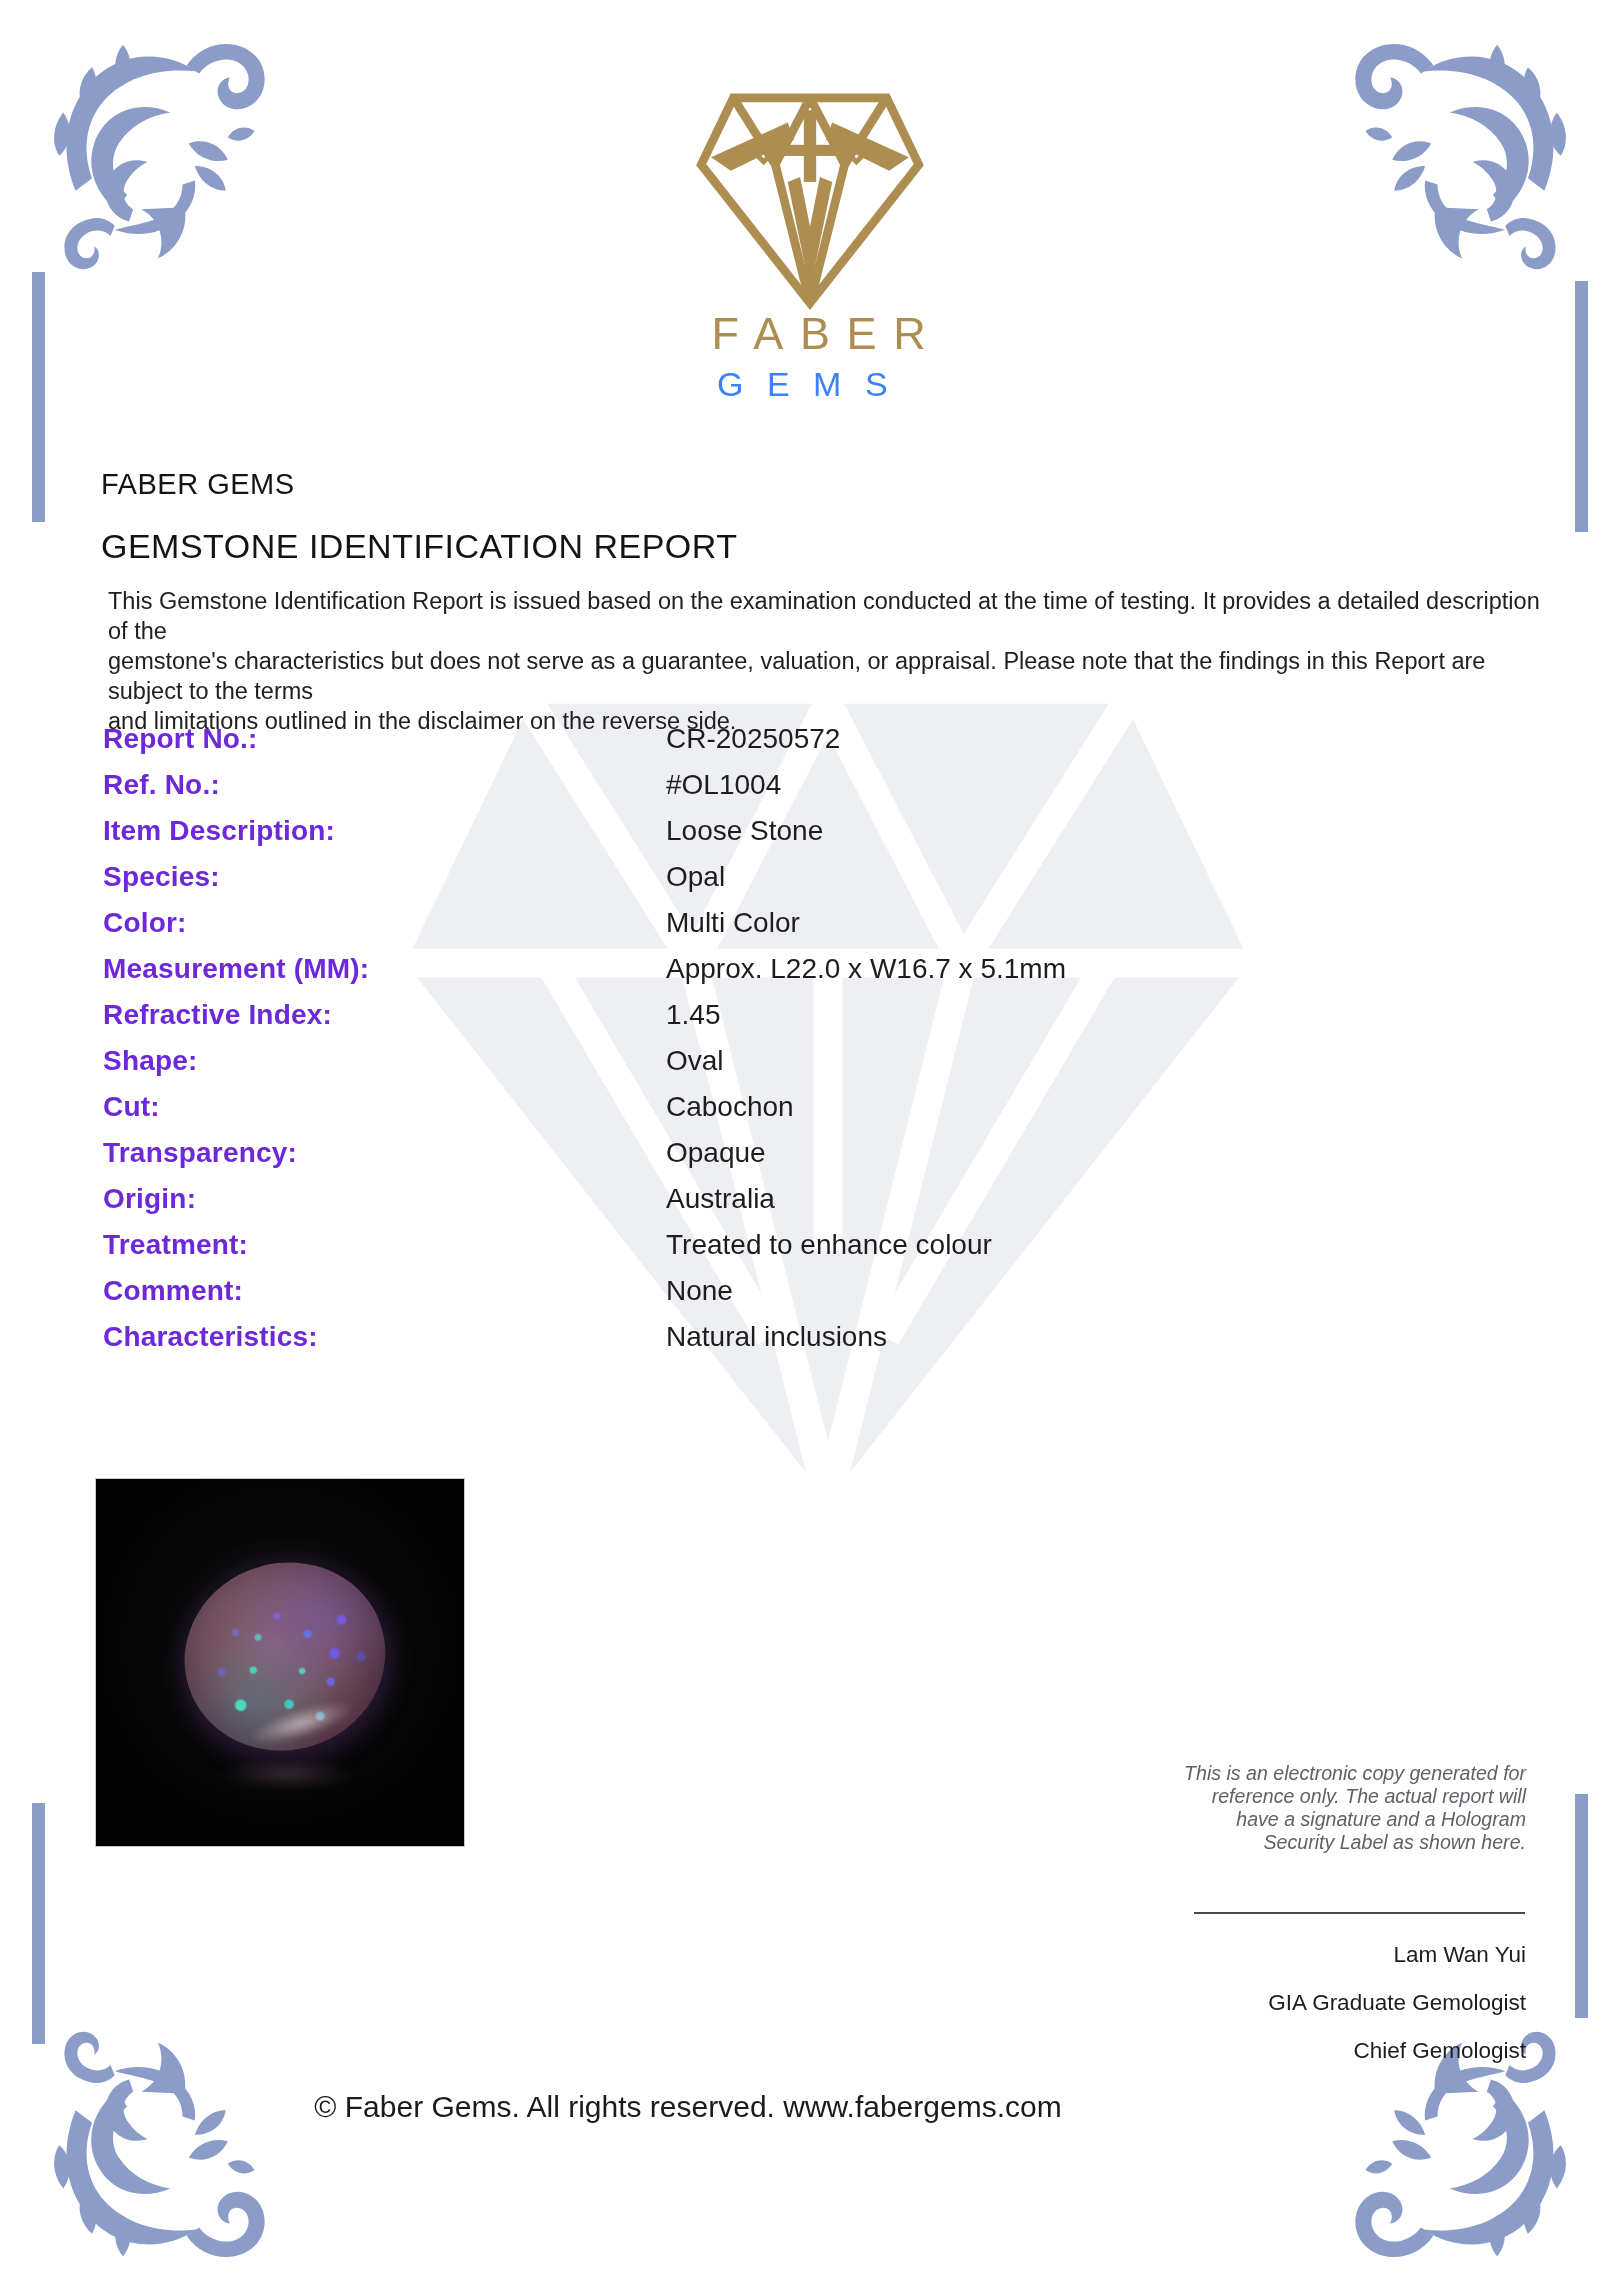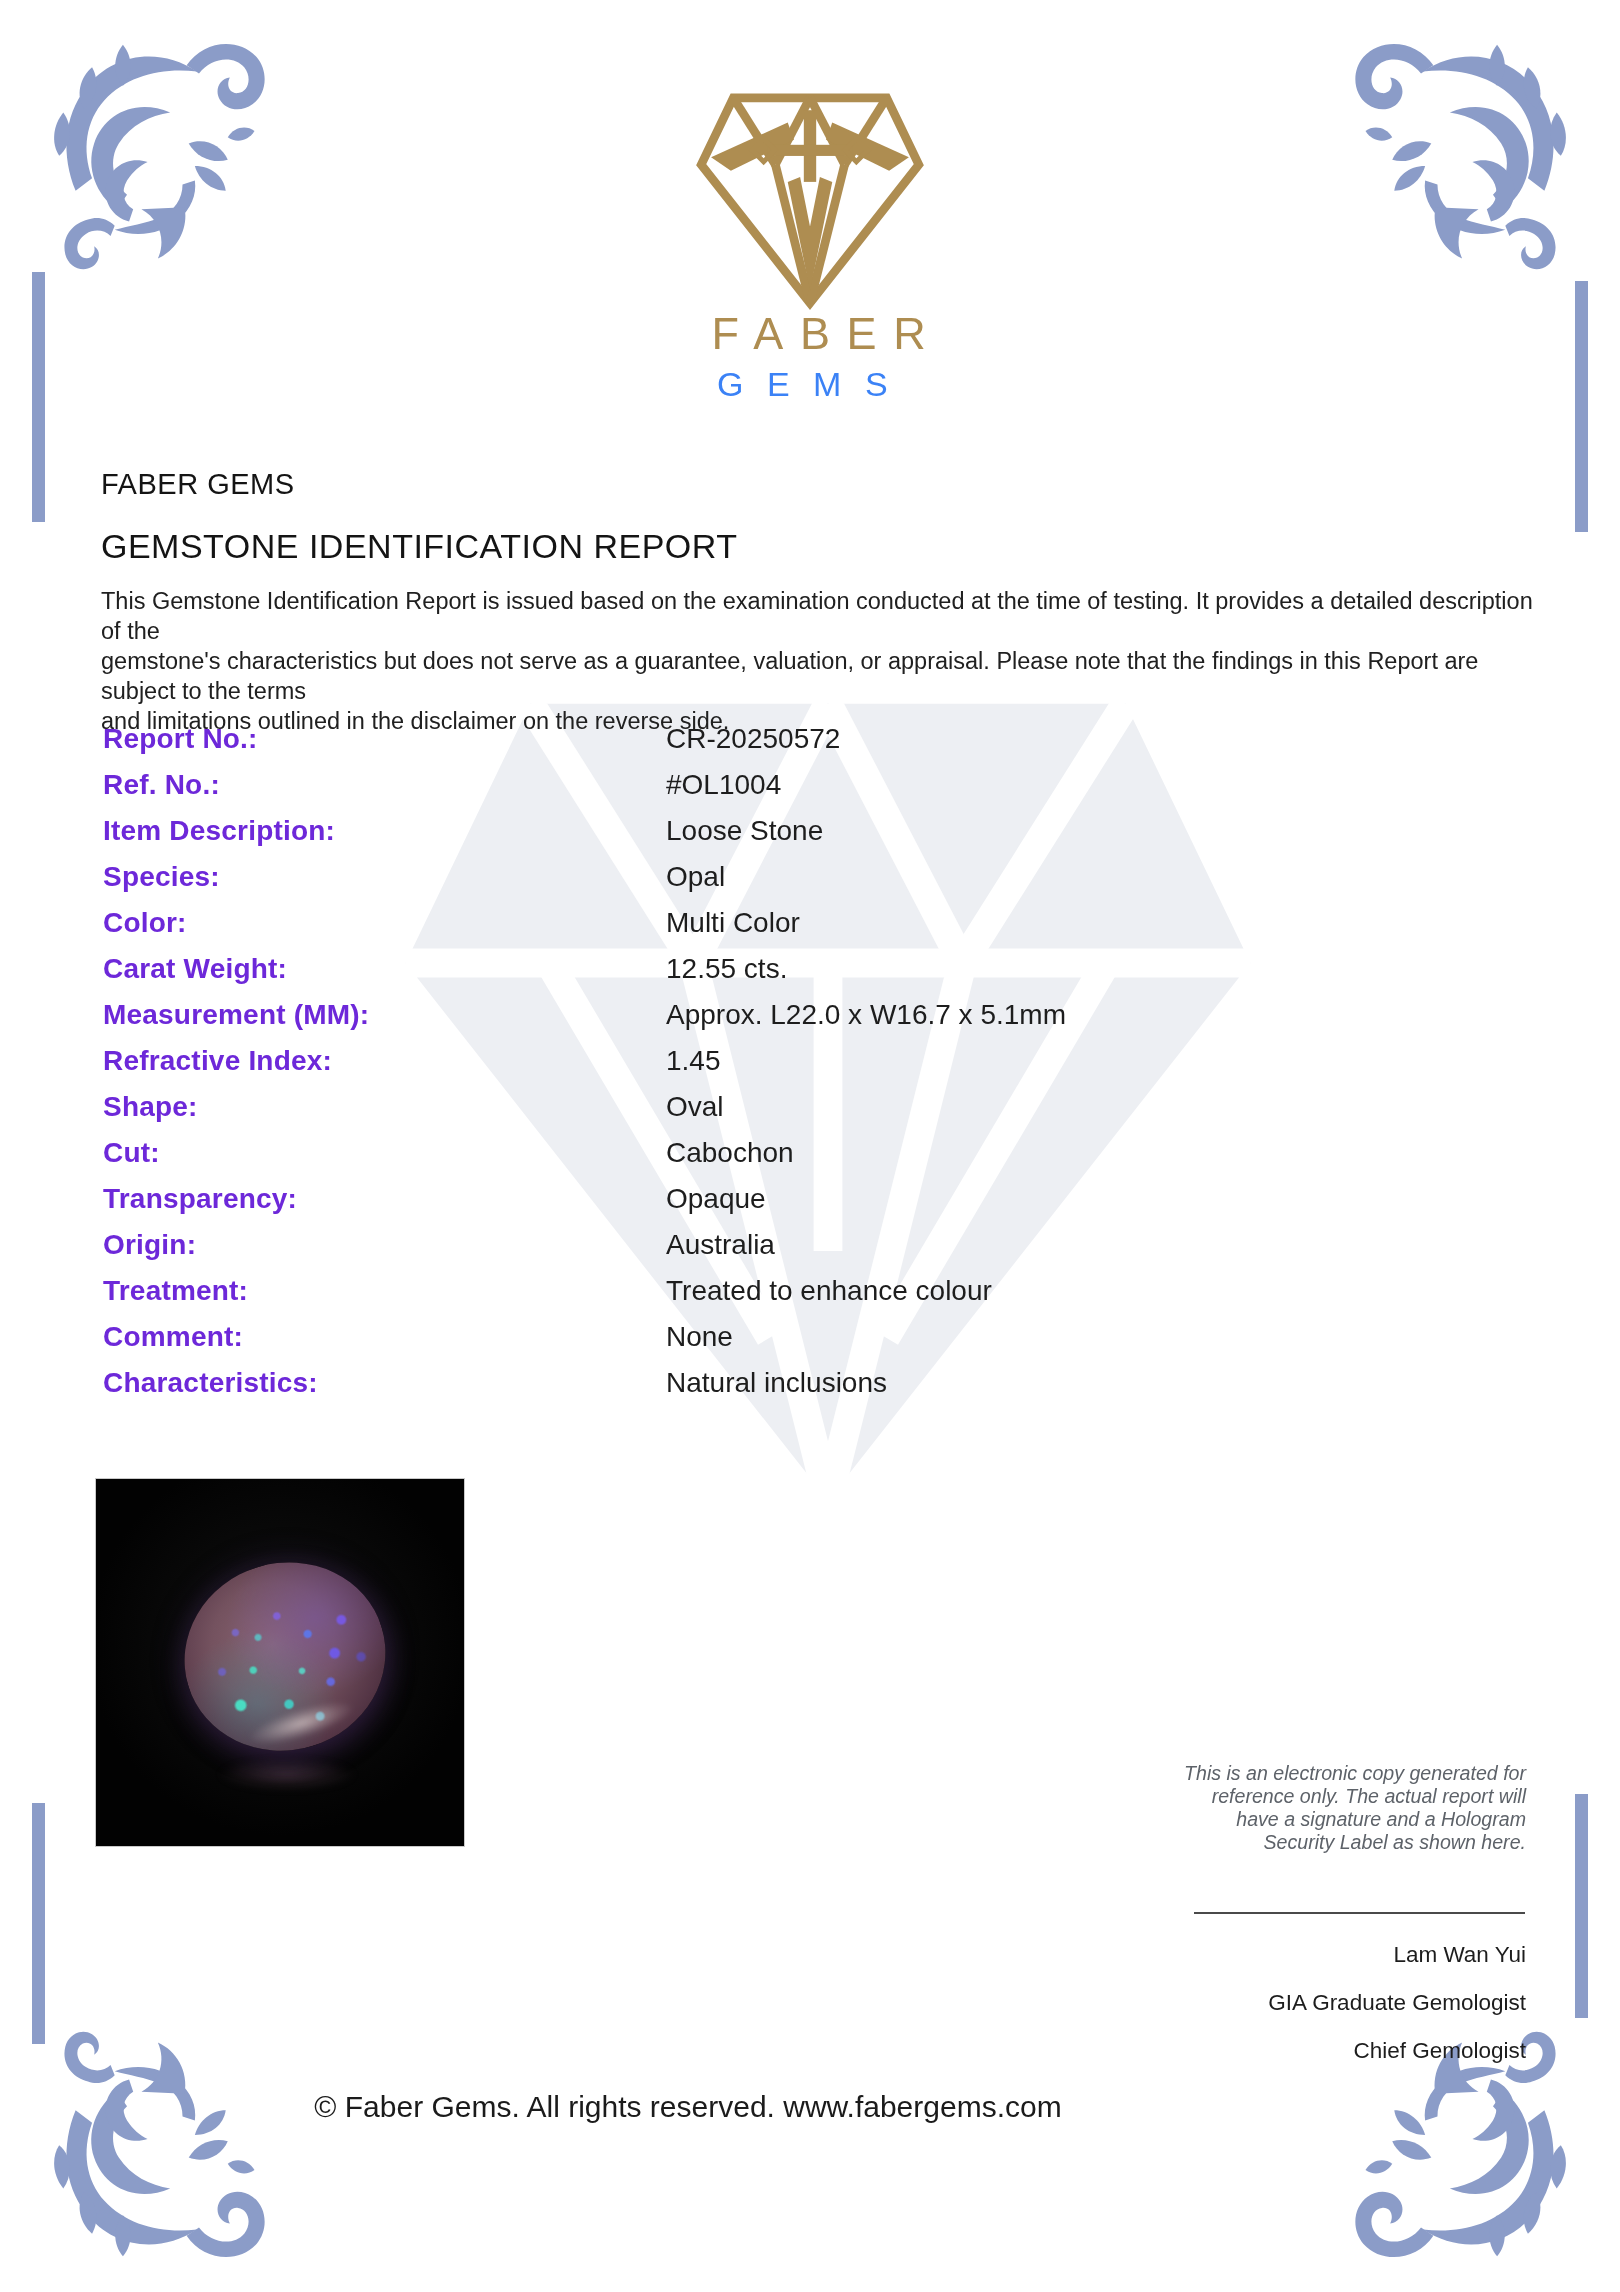--- a/index.html
+++ b/index.html
@@ -33,21 +33,21 @@
     color:#AE8D51; font-weight:400;
   }
   .logo-word2{
     position:absolute; left:0; top:365px; width:1620px; text-align:center; z-index:2;
     font-size:34px; letter-spacing:23.5px; padding-left:8px; box-sizing:border-box;
     color:#3b82f6; font-weight:400;
   }
   
   .company-name{position:absolute; left:101px; top:468px; font-size:29px; letter-spacing:0.5px; color:#141414; z-index:2;}
   .report-title{position:absolute; left:101px; top:527px; font-size:34px; letter-spacing:0.5px; color:#141414; z-index:2;}
-  .disclaimer{position:absolute; left:101px; top:586px; width:1433px; font-size:23.5px; line-height:30px; color:#202020; z-index:2;}
+  .disclaimer{position:absolute; left:108px; top:586px; width:1433px; font-size:23.5px; line-height:30px; color:#202020; z-index:2;}
   
   .fields{position:absolute; left:103px; top:716px; right:59px; z-index:2;}
   .field-row{display:flex; align-items:center; height:46px;}
   .field-label{width:563px; font-weight:700; font-size:28px; letter-spacing:0.2px; color:#6d28d9;}
   .field-value{flex:1; font-size:28px; color:#1d1d1d;}
   
   .gem-photo{
     position:absolute; left:95px; top:1478px; width:370px; height:369px; z-index:2;
     background:radial-gradient(circle at 50% 45%, #121212 0%, #020202 70%);
     border:1px solid #c9c9c9; box-sizing:border-box; overflow:hidden;
@@ -226,24 +226,20 @@
       <div class="field-row">
         <div class="field-label">Species:</div>
         <div class="field-value">Opal</div>
       </div>
 
       <div class="field-row">
         <div class="field-label">Color:</div>
         <div class="field-value">Multi Color</div>
       </div>
 
-      <div class="field-row">
-        <div class="field-label">Carat Weight:</div>
-        <div class="field-value">12.55 cts.</div>
-      </div>
 
       <div class="field-row">
         <div class="field-label">Measurement (MM):</div>
         <div class="field-value">Approx. L22.0 x W16.7 x 5.1mm</div>
       </div>
 
       <div class="field-row">
         <div class="field-label">Refractive Index:</div>
         <div class="field-value">1.45</div>
       </div>

